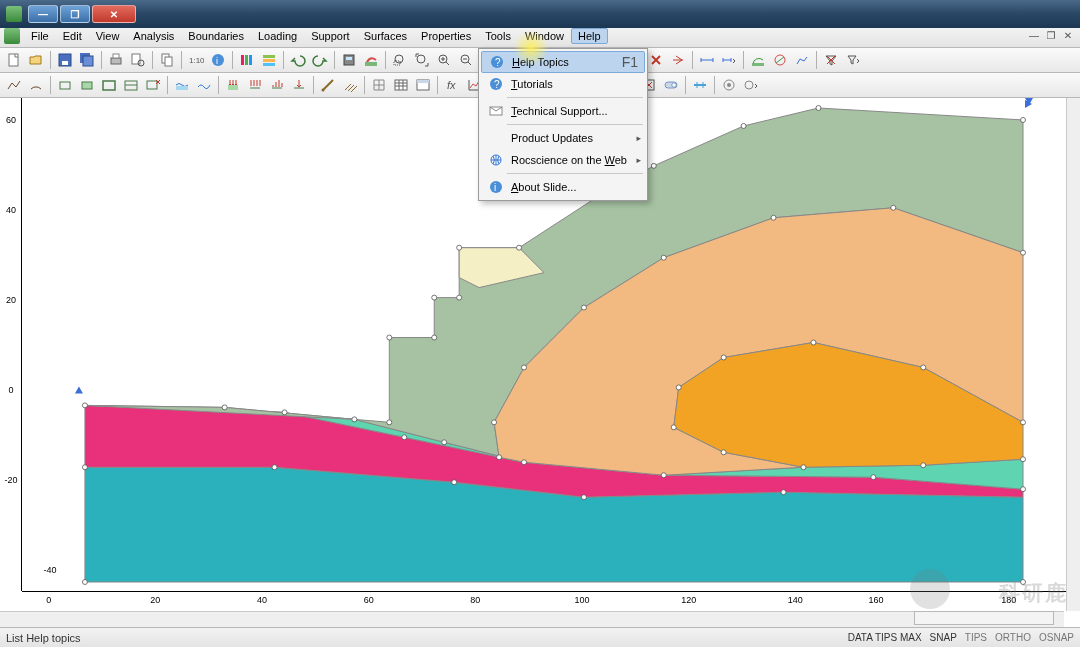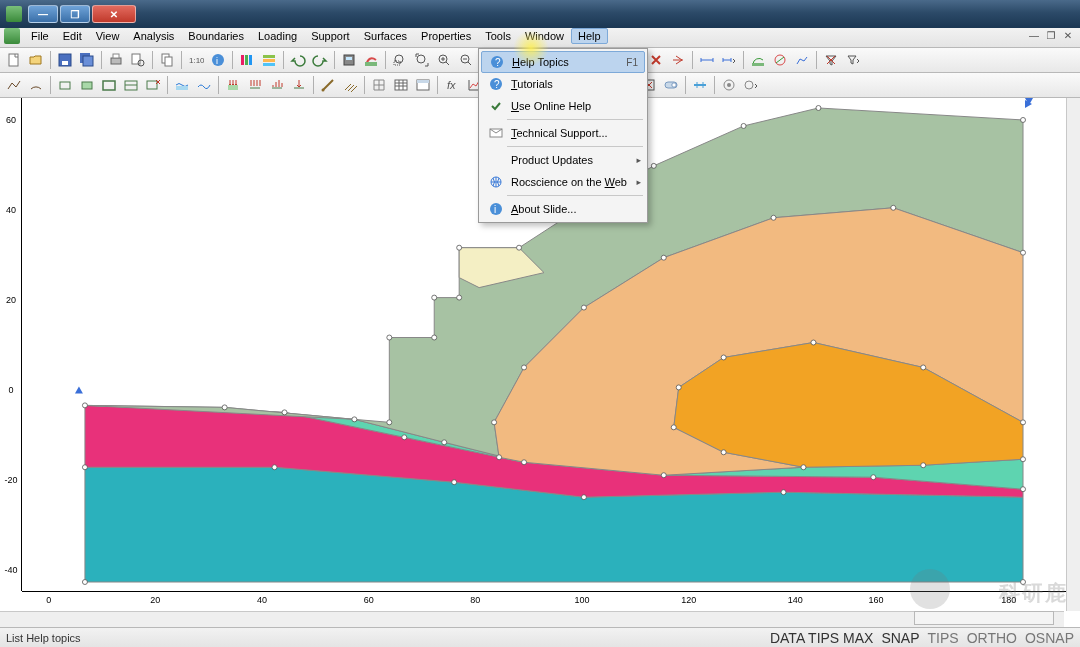--- a/index.html
+++ b/index.html
@@ -25,27 +25,27 @@
   .ruler-v .tick { position: absolute; left: 0; width: 22px; font-size: 9px; text-align: center; transform: translateY(-50%); }
   .ruler-h { position: absolute; left: 22px; right: 14px; bottom: 0; height: 20px; background: #fff; border-top: 1px solid #000; }
   .ruler-h .tick { position: absolute; top: 3px; font-size: 9px; transform: translateX(-50%); }
   .viewport { position: absolute; left: 22px; top: 0; right: 14px; bottom: 20px; overflow: hidden; }
   .helpmenu { position: absolute; left: 478px; top: 48px; width: 170px; background: #f4f4f4; border: 1px solid #9a9a9a; box-shadow: 3px 3px 6px rgba(0,0,0,.25); z-index: 100; padding: 2px; }
   .helpmenu .hrow { display: flex; align-items: center; height: 22px; padding: 0 4px; position: relative; }
   .helpmenu .hrow.sel { background: #bcd4ee; border: 1px solid #7da9d8; border-radius: 2px; height: 22px; }
   .helpmenu .icol { width: 22px; display: flex; justify-content: center; }
   .helpmenu .lbl { flex: 1; padding-left: 4px; }
   .helpmenu .lbl u { text-decoration: underline; }
-  .helpmenu .sc { color: #555; font-size: 10px; padding-right: 2px; }
+  .helpmenu .sc { color: #555; font-size: 14px; padding-right: 2px; }
   .helpmenu .arrow { font-size: 9px; color: #555; }
   .helpmenu .hsep { height: 1px; background: #c8c8c8; margin: 2px 2px 2px 26px; }
   .highlight-circle { position: absolute; left: 513px; top: 30px; width: 36px; height: 36px; border-radius: 50%; background: radial-gradient(circle, rgba(255,240,80,.85), rgba(255,240,80,.0) 70%); z-index: 200; pointer-events: none; }
   .statusbar { position: absolute; left: 0; right: 0; bottom: 0; height: 20px; background: linear-gradient(#f2f2f2,#e4e4e4); border-top: 1px solid #b8b8b8; display: flex; align-items: center; font-size: 11px; padding: 2px 6px; }
   .statusbar .slab { color: #333; }
-  .statusbar .sr { margin-left: auto; display: flex; gap: 8px; color: #777; font-size: 14px; }
+  .statusbar .sr { margin-left: auto; display: flex; gap: 8px; color: #777; font-size: 10px; }
   .statusbar .sr span.on { color: #333; }
   .scrollbar-h { position: absolute; left: 0; right: 16px; bottom: 20px; height: 16px; background: #efefef; border-top: 1px solid #c8c8c8; }
   .scrollbar-v { position: absolute; right: 0; top: 98px; width: 14px; bottom: 36px; background: #efefef; border-left: 1px solid #c8c8c8; }
   .progressbox { position: absolute; right: 26px; bottom: 22px; width: 140px; height: 14px; background: #f4f4f4; border: 1px solid #b8b8b8; }
   .watermark { position: absolute; right: 12px; bottom: 40px; font-size: 21px; font-weight: bold; color: rgba(120,120,120,.28); letter-spacing: 2px; pointer-events: none; margin-left: 36px; }
   .wm-circle { position: absolute; right: 130px; bottom: 38px; width: 40px; height: 40px; border-radius: 50%; background: rgba(120,120,120,.22); pointer-events: none; }
 </style>
 </head>
 <body>
 
@@ -495,28 +495,20 @@
     </div>
     <div class="hrow">
       <span class="icol">
         <svg width="14" height="14">
           <circle cx="7" cy="7" r="6" fill="#4a8fd8"></circle>
           <text x="5" y="11" font-size="10" fill="#fff">?</text>
         </svg>
       </span>
       <span class="lbl"><u>T</u>utorials</span>
     </div>
-    <div class="hrow">
-      <span class="icol">
-        <svg width="14" height="14">
-          <path d="M3 7l3 3 5-6" fill="none" stroke="#3a7a3a" stroke-width="2"></path>
-        </svg>
-      </span>
-      <span class="lbl"><u>U</u>se Online Help</span>
-    </div>
     <div class="hsep"></div>
     <div class="hrow">
       <span class="icol">
         <svg width="14" height="14">
           <rect x="1" y="3" width="12" height="8" fill="#fff" stroke="#888"></rect>
           <path d="M1 3l6 4 6-4" fill="none" stroke="#888"></path>
         </svg>
       </span>
       <span class="lbl"><u>T</u>echnical Support...</span>
     </div>
@@ -544,21 +536,21 @@
           <text x="5" y="11" font-size="10" fill="#fff">i</text>
         </svg>
       </span>
       <span class="lbl"><u>A</u>bout Slide...</span>
     </div>
   </div>
 <div class="highlight-circle"></div>
 
 <div class="canvas-area">
   <div class="ruler-v" id="rulerv">
-      <div class="tick" style="top: 471.545px;">-40</div>
+      <div class="tick" style="top: 471.545px; margin-left: 39px;">-40</div>
       <div class="tick" style="top: 381.727px;">-20</div>
       <div class="tick" style="top: 291.909px;">0</div>
       <div class="tick" style="top: 202.091px;">20</div>
       <div class="tick" style="top: 112.273px;">40</div>
       <div class="tick" style="top: 22.4545px;">60</div>
     </div>
   <div class="ruler-h" id="rulerh">
       <div class="tick" style="left: 26.6667px;">0</div>
       <div class="tick" style="left: 133.333px;">20</div>
       <div class="tick" style="left: 240px;">40</div>

